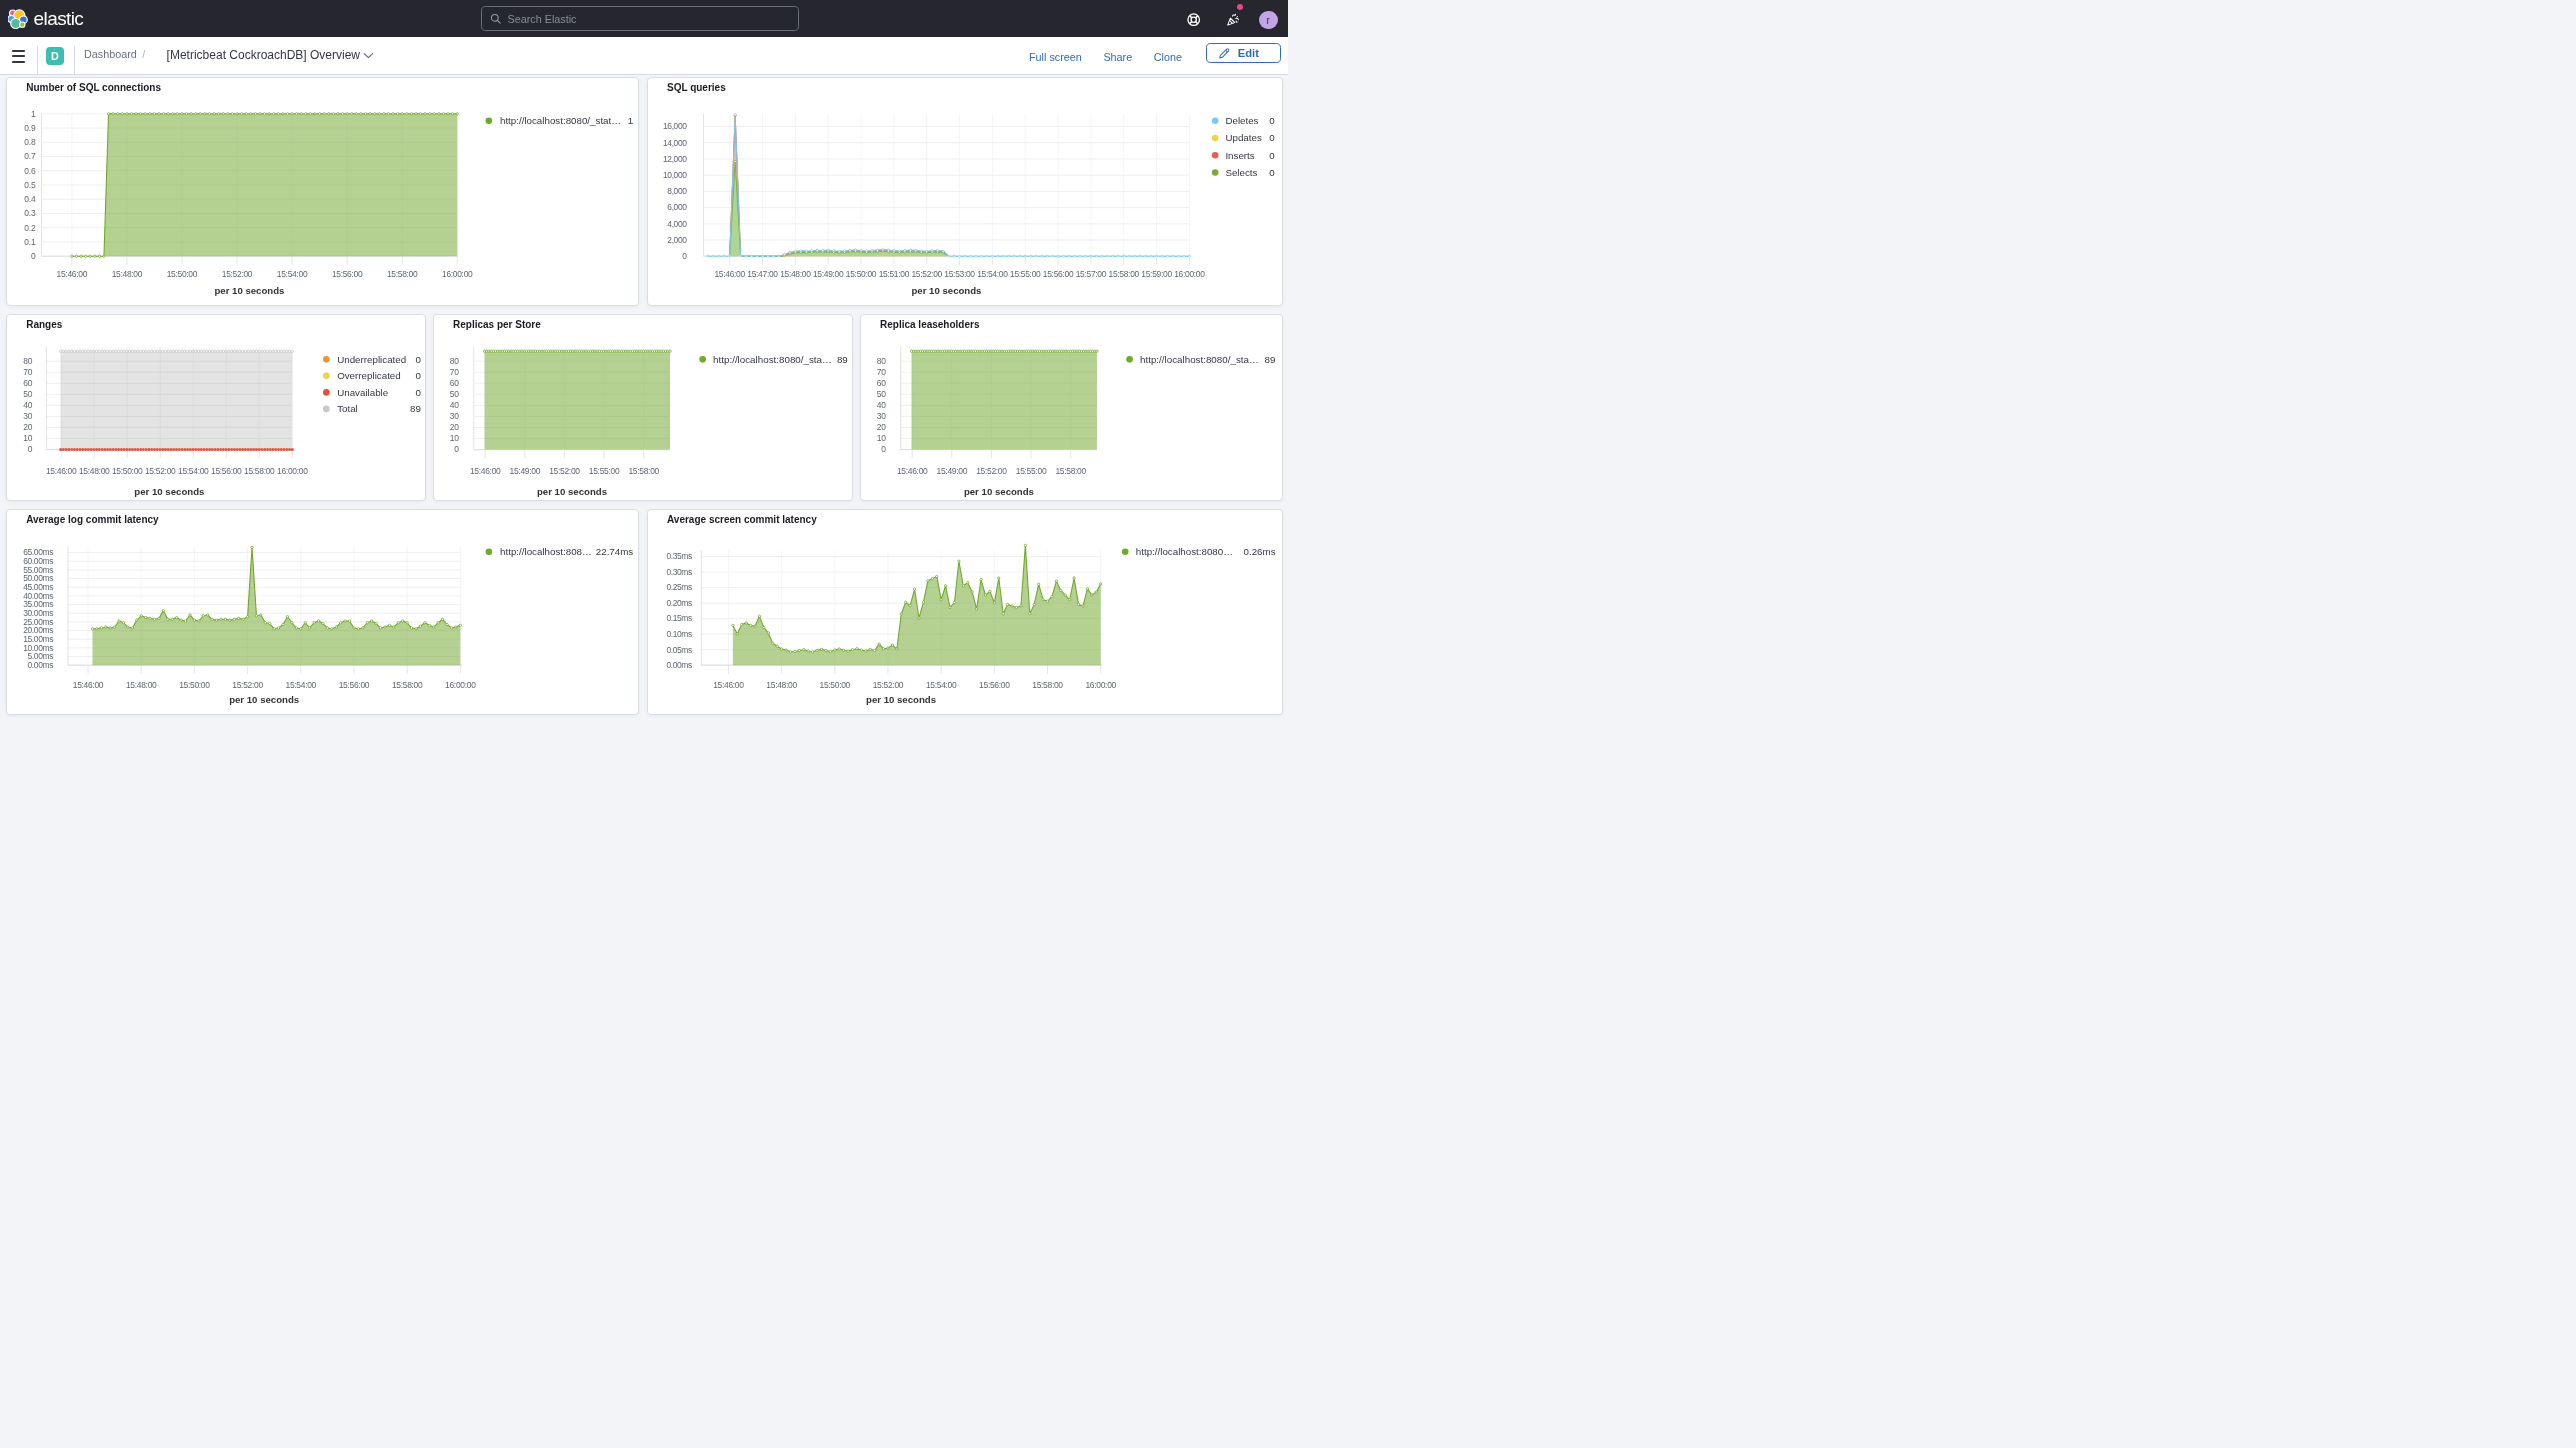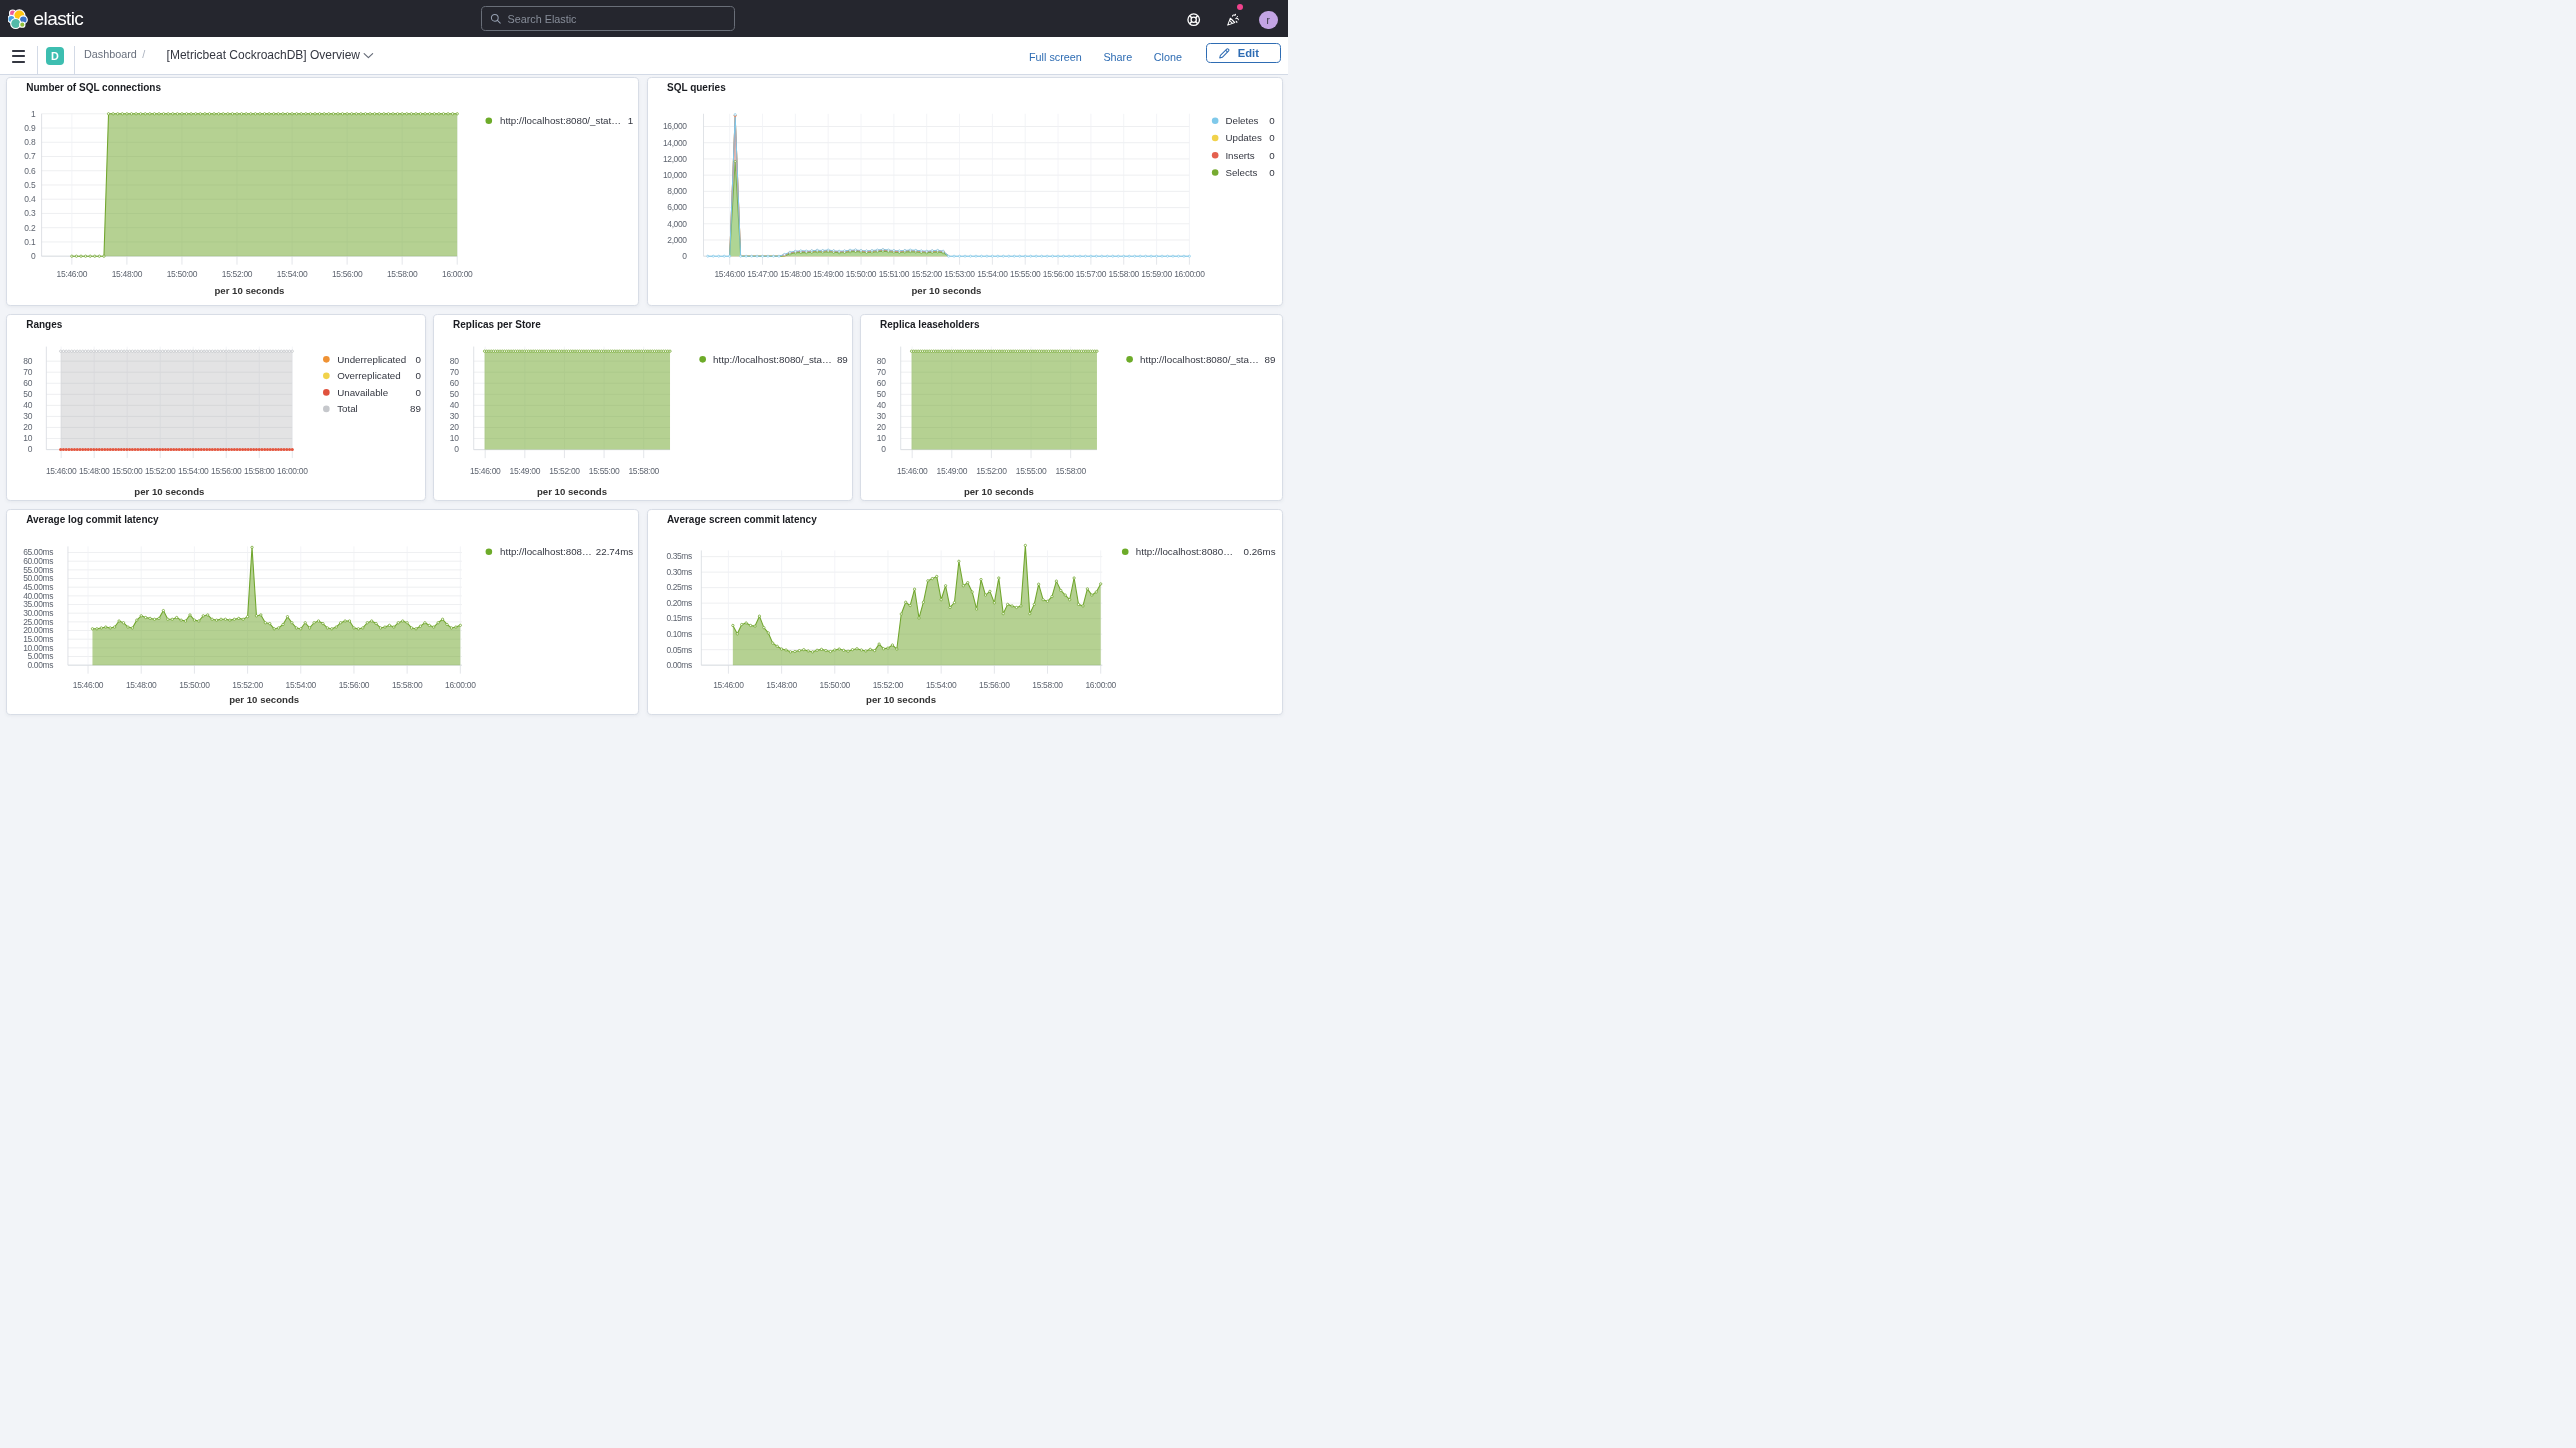--- a/index.html
+++ b/index.html
@@ -1,19 +1,19 @@
 <!DOCTYPE html>
 <html style="font-size:12.3px"><head><meta charset="utf-8"><title>[Metricbeat CockroachDB] Overview - Elastic</title>
 <style>
 * { margin:0; padding:0; box-sizing:border-box; }
 html,body { width:1288px; height:724px; overflow:hidden; font-family:"Liberation Sans",sans-serif; background:#f2f4f8; }
 .hdr { position:absolute; left:0; top:0; width:1288px; height:37px; background:#25262e; display:flex; align-items:center; }
 .brand { display:flex; align-items:center; gap:4.6px; padding-left:8px; width:224px; }
 .brand span { color:#fff; font-size:19px; font-weight:400; letter-spacing:-0.6px; position:relative; top:0.8px; }
-.sbox { position:absolute; left:481px; top:6.2px; width:254px; height:25px; border:0.8px solid #696e78; border-radius:4.6px; display:flex; align-items:center; padding-left:7.7px; gap:6.2px; }
+.sbox { position:absolute; left:481px; top:6.2px; width:318px; height:25px; border:0.8px solid #696e78; border-radius:4.6px; display:flex; align-items:center; padding-left:7.7px; gap:6.2px; }
 .sbox span { color:#878d99; font-size:10.8px; }
 .hic { position:absolute; top:10.8px; }
 .avatar { position:absolute; left:1259px; top:10.8px; width:18.5px; height:18.5px; border-radius:50%; background:#c3a4e4; color:#343741; font-size:10px; display:flex; align-items:center; justify-content:center; }
 .pinkdot { position:absolute; left:1237px; top:4.2px; width:6.2px; height:6.2px; border-radius:50%; background:#f0428c; }
 .nav { position:absolute; left:0; top:37px; width:1288px; height:38px; background:#fff; border-bottom:0.8px solid #d3dae6; }
 .burger { position:absolute; left:12.3px; top:13px; width:13px; }
 .burger div { height:1.9px; background:#343741; border-radius:0.8px; margin-bottom:3.6px; }
 .vsep { position:absolute; top:9.3px; height:28.5px; width:0.8px; background:#d3dae6; }
 .dbadge { position:absolute; left:46px; top:9.6px; width:18px; height:18px; border-radius:3.9px; background:#3dbeb0; color:#fff; font-size:10.8px; font-weight:bold; display:flex; align-items:center; justify-content:center; }
 .crumbs { position:absolute; left:84px; top:10.8px; height:18.5px; display:flex; align-items:flex-start; font-size:10.8px; color:#69707d; }

